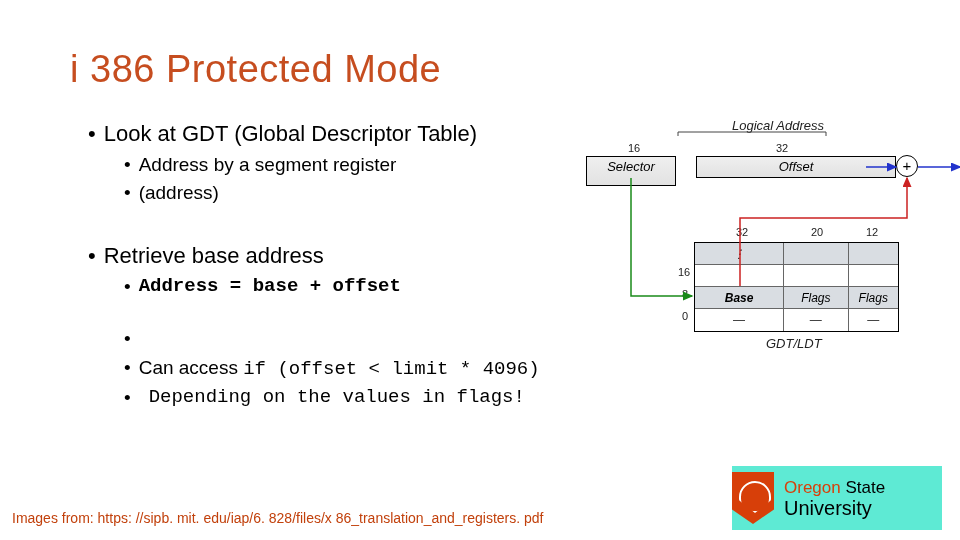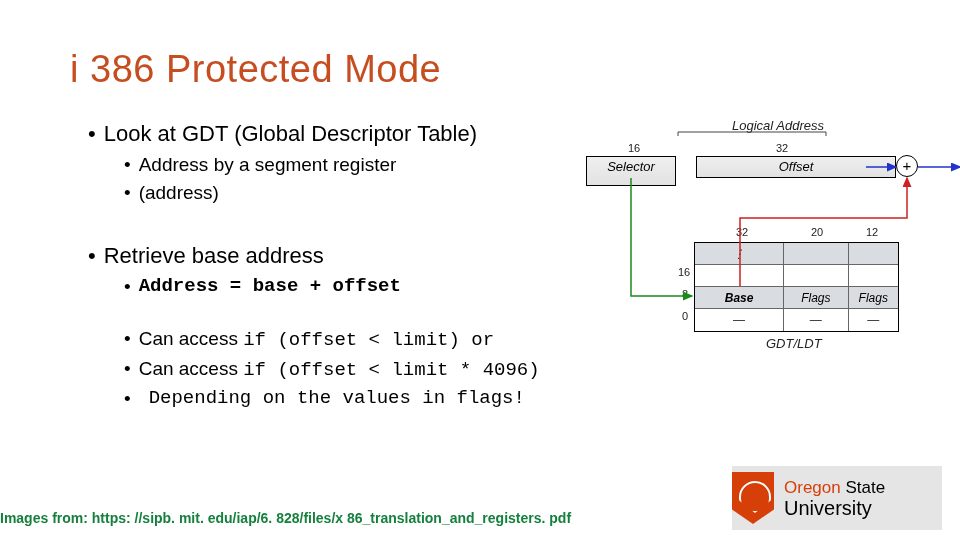--- a/index.html
+++ b/index.html
@@ -33,25 +33,24 @@
     align-items: flex-start;
   }
   .b1 .dot, .b2 .dot {
     margin-right: 8px;
     line-height: 1.4;
   }
   .b1 .txt, .b2 .txt { line-height: 1.35; }
   .mono { font-family: "Consolas", "Courier New", monospace; }
   .citation {
     position: absolute;
-    left: 0;
+    left: 12px;
     bottom: 14px;
     font-size: 14px;
-    color: #15803d;
-    font-weight: bold;
+    color: #c2410c;
   }
   
   .diagram {
     position: absolute;
     top: 118px;
     right: 0;
     width: 394px;
     height: 290px;
   }
   .dlabel {
@@ -108,21 +107,21 @@
   .dash { color: #444; font-style: normal; }
   
   .wires { position: absolute; top:0; left:0; width:394px; height:290px; pointer-events:none; }
   
   .logo {
     position: absolute;
     right: 18px;
     bottom: 10px;
     width: 210px;
     height: 64px;
-    background: #e5e5e5;
+    background: #5eead4;
     display: flex;
     align-items: center;
   }
   .shield {
     width: 42px; height: 52px;
     background: #d73f09;
     position: relative;
     clip-path: polygon(0 0, 100% 0, 100% 72%, 50% 100%, 0 72%);
   }
   .shield::before {
@@ -171,21 +170,20 @@
       </div>
     <div class="b2">
         <span class="dot">•</span>
         <span class="txt mono" style="font-weight:bold">Address = base + offset</span>
       </div>
 
     <div style="height:22px"></div>
 
     <div class="b2">
         <span class="dot">•</span>
-        <span class="txt"><span>Can access </span><span class="mono">if (offset &lt; limit) or</span></span>
       </div>
     <div class="b2">
         <span class="dot">•</span>
         <span class="txt"><span>Can access </span><span class="mono">if (offset &lt; limit * 4096)</span></span>
       </div>
     <div class="b2">
         <span class="dot">•</span>
         <span class="txt mono" style="margin-left:10px">Depending on the values in flags!</span>
       </div>
   </div>

